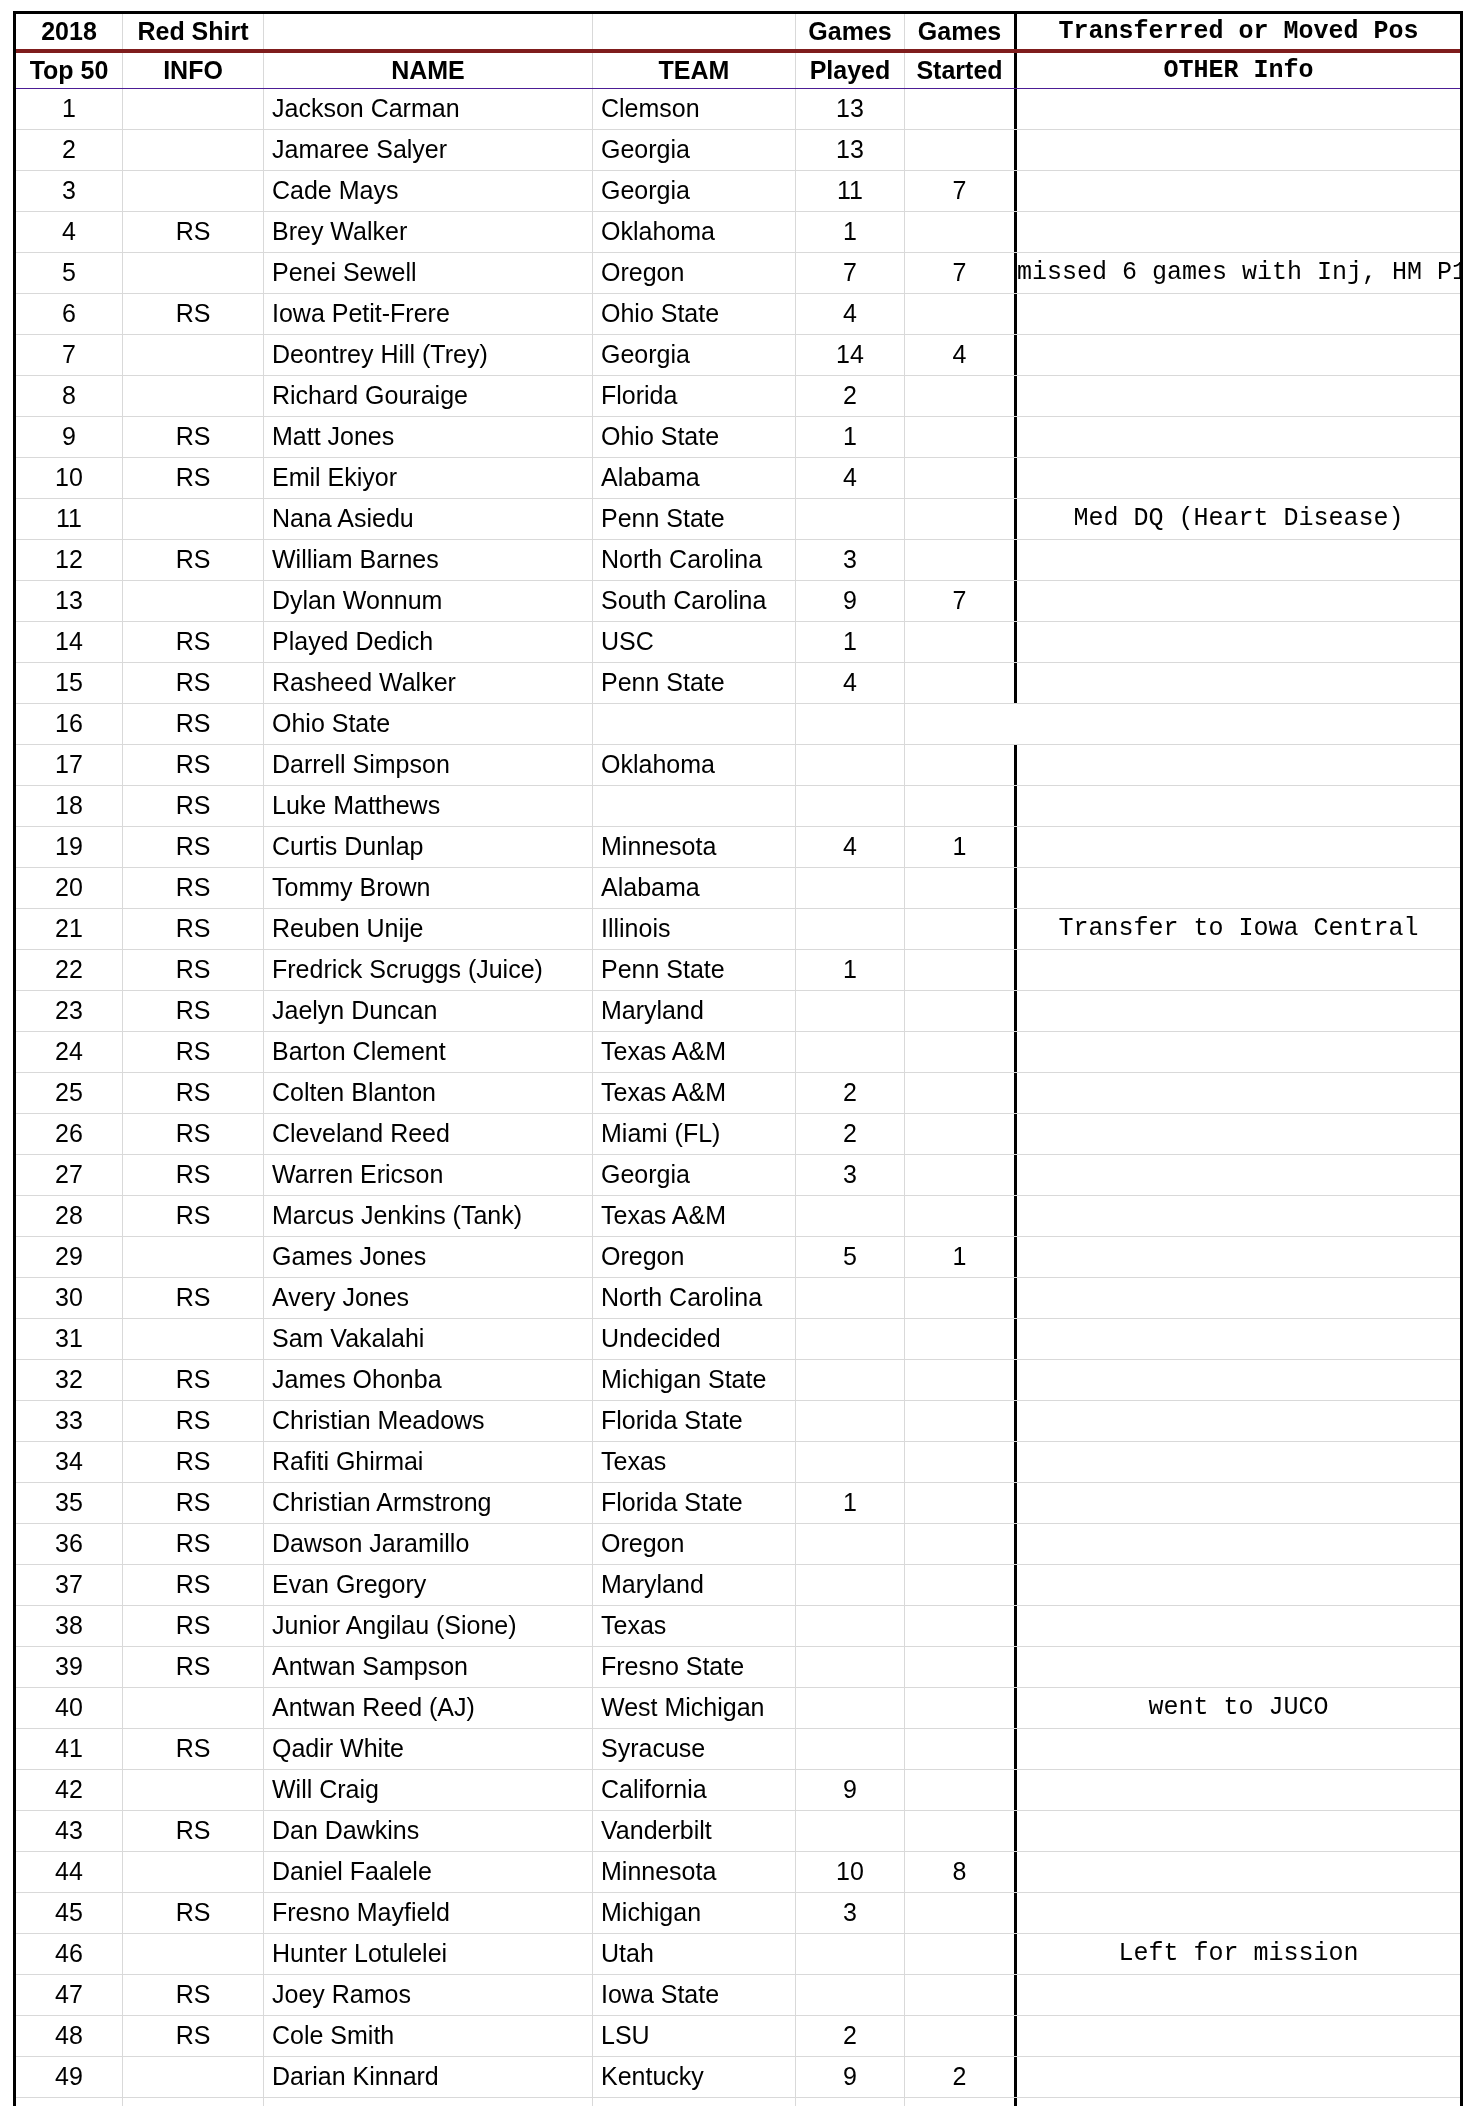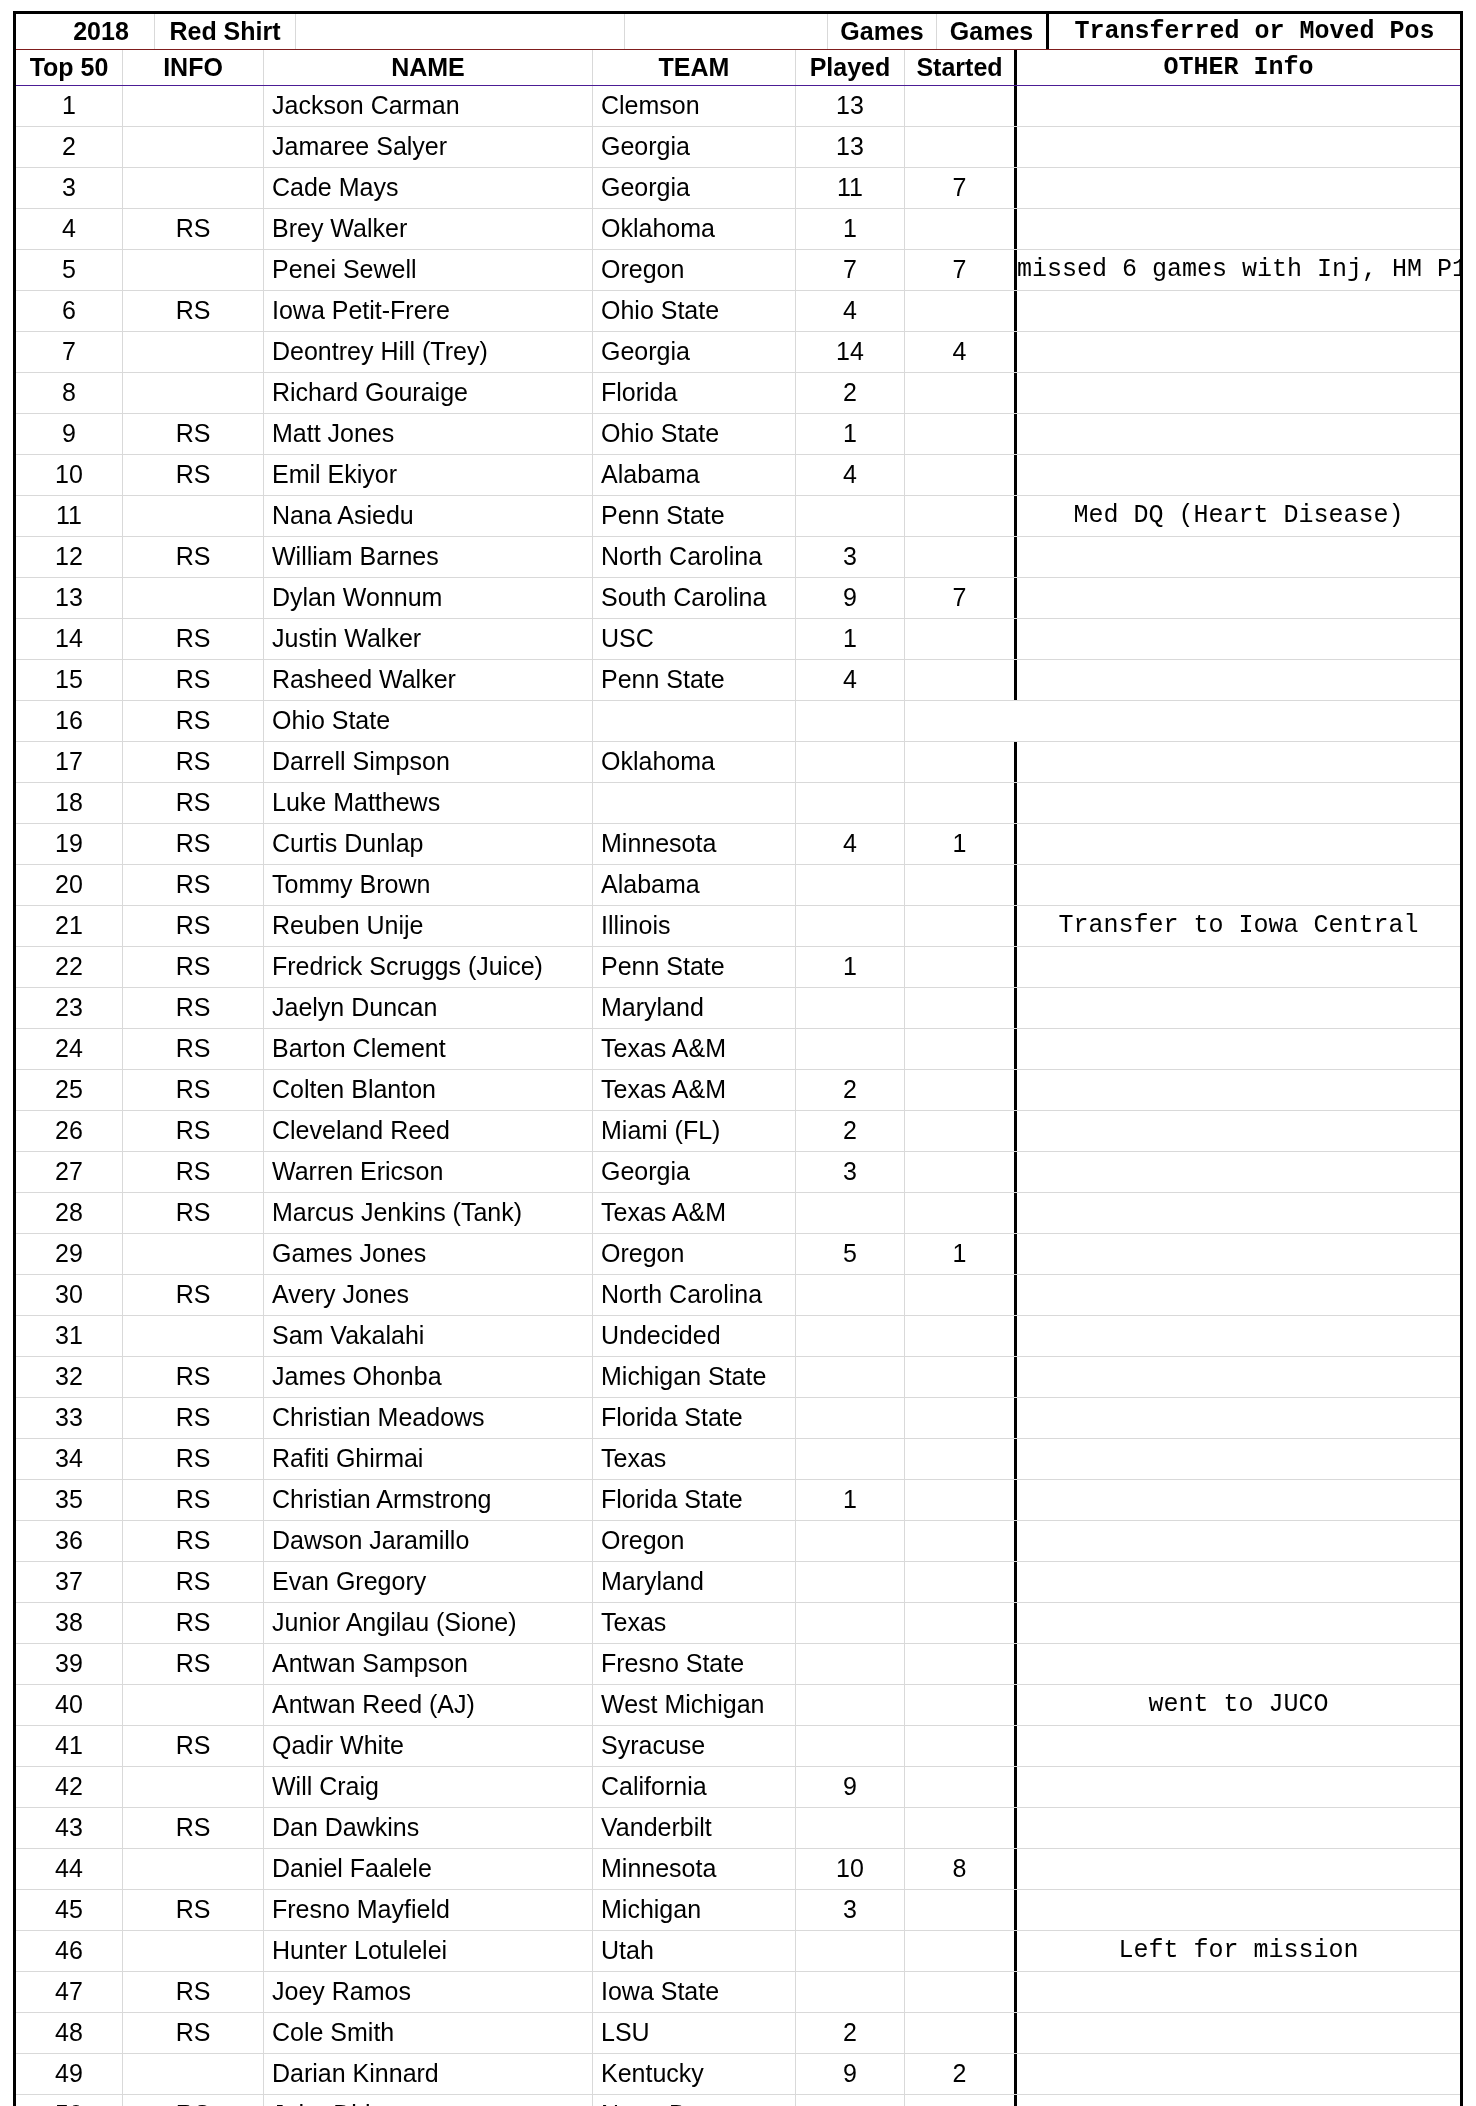--- a/index.html
+++ b/index.html
@@ -25,21 +25,21 @@
   .cell {
     overflow: hidden;
     white-space: nowrap;
     border-right: 1px solid #d9d9d9;
     text-align: center;
   }
   .cell:nth-child(6) { border-right: 3px solid #000000; }
   .cell:last-child  { border-right: none; font-family: Liberation Mono, monospace; }
   
   .hrow .cell { font-weight: 700; font-size: 25px; line-height: 35px; height: 35px; }
-  .hrow-a { border-bottom: 1px solid #7f1d1d; padding-left: 32px; }
+  .hrow-a { border-bottom: 4px solid #7f1d1d; }
   .hrow-b { border-bottom: 1px solid #4c1d95; }
   
   .drow { border-bottom: 1px solid #d9d9d9; }
   .drow:last-child { border-bottom: none; }
   .drow .cell { font-size: 25px; line-height: 39px; height: 40px; }
   .cell.left { text-align: left; padding-left: 8px; }
 </style>
 </head>
 <body>
 
@@ -176,21 +176,21 @@
         <div class="cell"></div>
         <div class="cell left">Dylan Wonnum</div>
         <div class="cell left">South Carolina</div>
         <div class="cell">9</div>
         <div class="cell">7</div>
         <div class="cell"></div>
       </div>
       <div class="row drow">
         <div class="cell">14</div>
         <div class="cell">RS</div>
-        <div class="cell left">Justin Walker</div>
+        <div class="cell left">Played Dedich</div>
         <div class="cell left">USC</div>
         <div class="cell">1</div>
         <div class="cell"></div>
         <div class="cell"></div>
       </div>
       <div class="row drow">
         <div class="cell">15</div>
         <div class="cell">RS</div>
         <div class="cell left">Rasheed Walker</div>
         <div class="cell left">Penn State</div>

